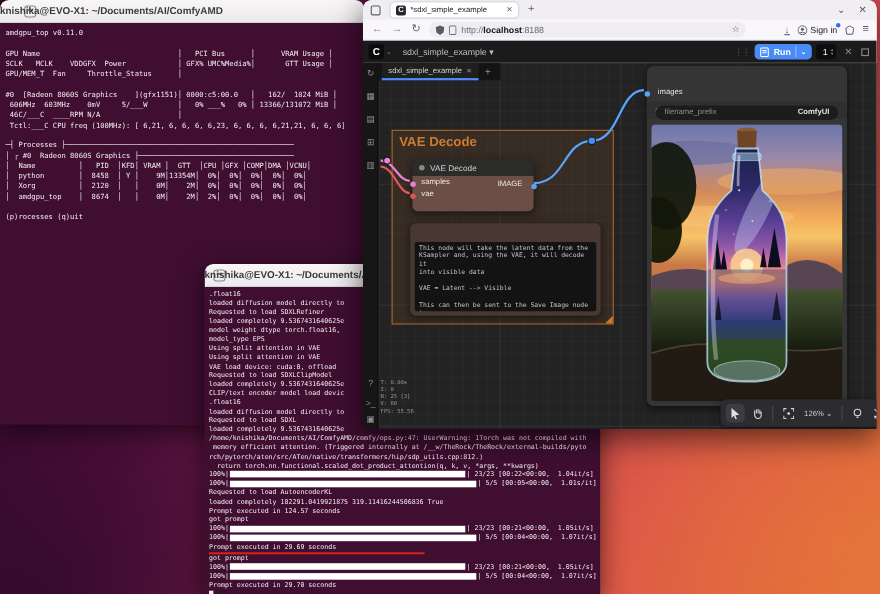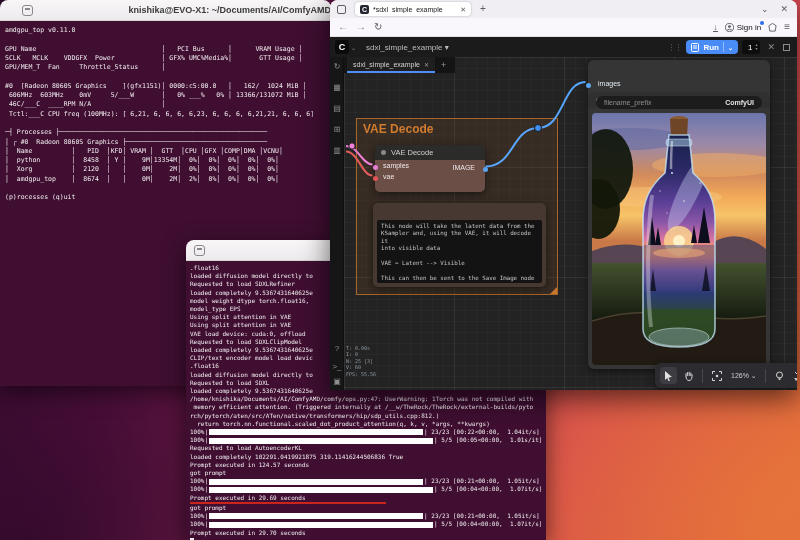--- a/index.html
+++ b/index.html
@@ -7,21 +7,21 @@
   body{
     position:relative;
     background:
       radial-gradient(ellipse at 4% 100%, rgba(44,8,40,.8), transparent 42%),
       radial-gradient(ellipse at 95% 92%, rgba(235,122,58,.55), transparent 45%),
       linear-gradient(118deg,#2c0828 6%,#5d1243 30%,#a82b5c 55%,#d4494e 75%,#e06b3a 97%);
   }
   
   .term{ position:absolute; border-radius:8px 8px 0 0; box-shadow:0 6px 22px rgba(0,0,0,.55); overflow:hidden; }
   .term-head{ height:21px; background:linear-gradient(#f8f6f7,#eceaec); border-bottom:1px solid #d7d3d6; position:relative; }
-  .term-title{ position:absolute; left:0; right:0; top:5px; text-align:right; font-size:9px; font-weight:bold; color:#3c3c3c; white-space:nowrap; overflow:hidden; }
+  .term-title{ position:absolute; left:0; right:0; top:5px; text-align:left; font-size:9px; font-weight:bold; color:#3c3c3c; white-space:nowrap; overflow:hidden; }
   .term-appicon{ position:absolute; top:5px; width:11px; height:11px; border:1px solid #8c878b; border-radius:3px; }
   .term-appicon::after{ content:""; position:absolute; left:2px; top:2px; width:5px; height:2px; background:#8c878b; }
   .term-body{ position:absolute; left:0; right:0; bottom:0; background:#3f0e31; color:#f2eef0; font-family:"DejaVu Sans Mono",monospace; white-space:pre; }
   #term1{ left:0; top:0; width:331px; height:386px; z-index:1; }
   #term1 .term-body{ top:21px; padding:5px 5px; font-size:6.5px; line-height:9.3px; }
   #term2{ left:186px; top:240px; width:360px; height:300px; z-index:2; }
   #term2 .term-body{ top:21px; padding:3px 4px; font-size:6px; line-height:8.2px; }
   .tline{ height:inherit; }
   .pbar{ display:inline-block; height:6px; background:#ffffff; vertical-align:middle; margin:0 1px; }
   .redline{ display:inline-block; width:196px; border-bottom:2px solid #c9251c; }
@@ -129,20 +129,30 @@
     <span class="gicon" style="margin-left:9px;font-size:10px">+</span>
     <span style="flex:1"></span>
     <span class="gicon" style="margin-right:12px">⌄</span>
     <span class="gicon" style="margin-right:9px">✕</span>
   </div>
 
   <div id="navbar">
     <span class="navbtn" style="margin-left:8px">←</span>
     <span class="navbtn">→</span>
     <span class="navbtn" style="color:#5c5b66">↻</span>
+    <div id="urlbar">
+      <svg width="8" height="9" viewBox="0 0 10 11">
+          <path d="M5 0 L10 2 L9 8 L5 11 L1 8 L0 2 Z" fill="#5c5b66"></path>
+        </svg>
+      <svg width="7" height="9" viewBox="0 0 8 10">
+          <rect x="0.5" y="0.5" width="7" height="9" rx="1" fill="none" stroke="#5c5b66"></rect>
+        </svg>
+      <span class="url"><span>http://</span><b>localhost</b><span>:8188</span></span>
+      <span class="gicon" style="font-size:8px">☆</span>
+    </div>
     <div class="right-icons">
       <span class="dl">↓</span>
       <span class="signin">
         <svg width="9" height="9" viewBox="0 0 10 10">
             <circle cx="5" cy="5" r="4.5" fill="none" stroke="#5c5b66"></circle>
             <circle cx="5" cy="4" r="1.6" fill="#5c5b66"></circle>
             <path d="M2 8 Q5 5.8 8 8" fill="none" stroke="#5c5b66"></path>
           </svg>
         <span>Sign in</span>
         <span class="bluedot"></span>

